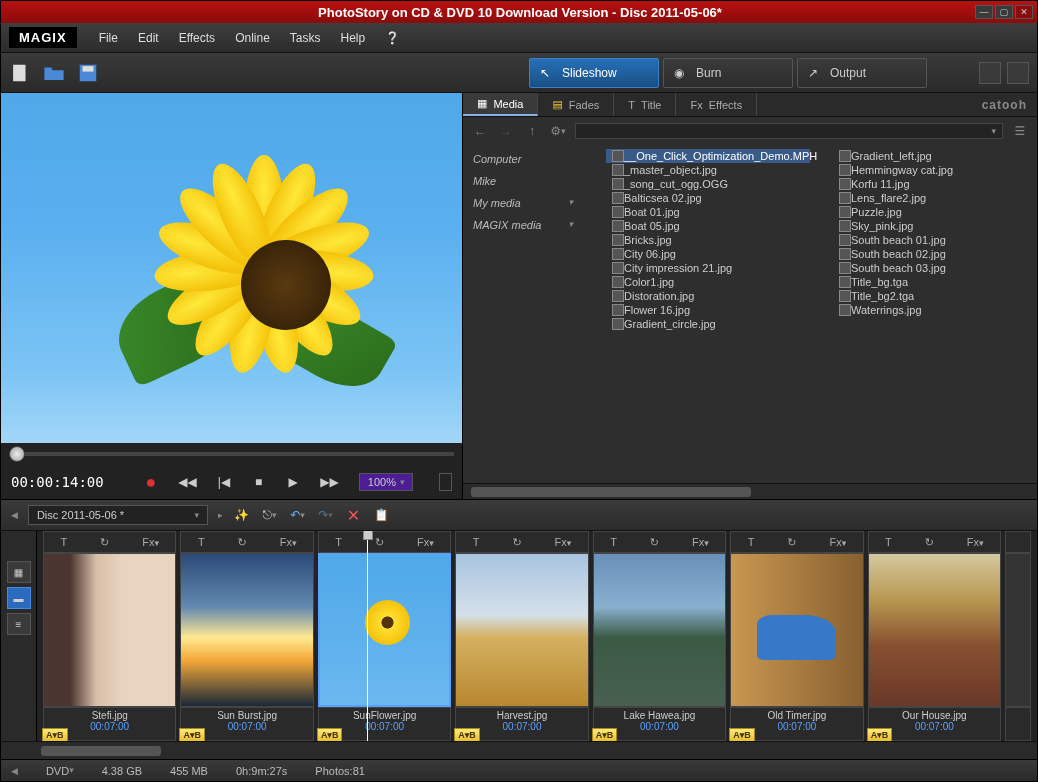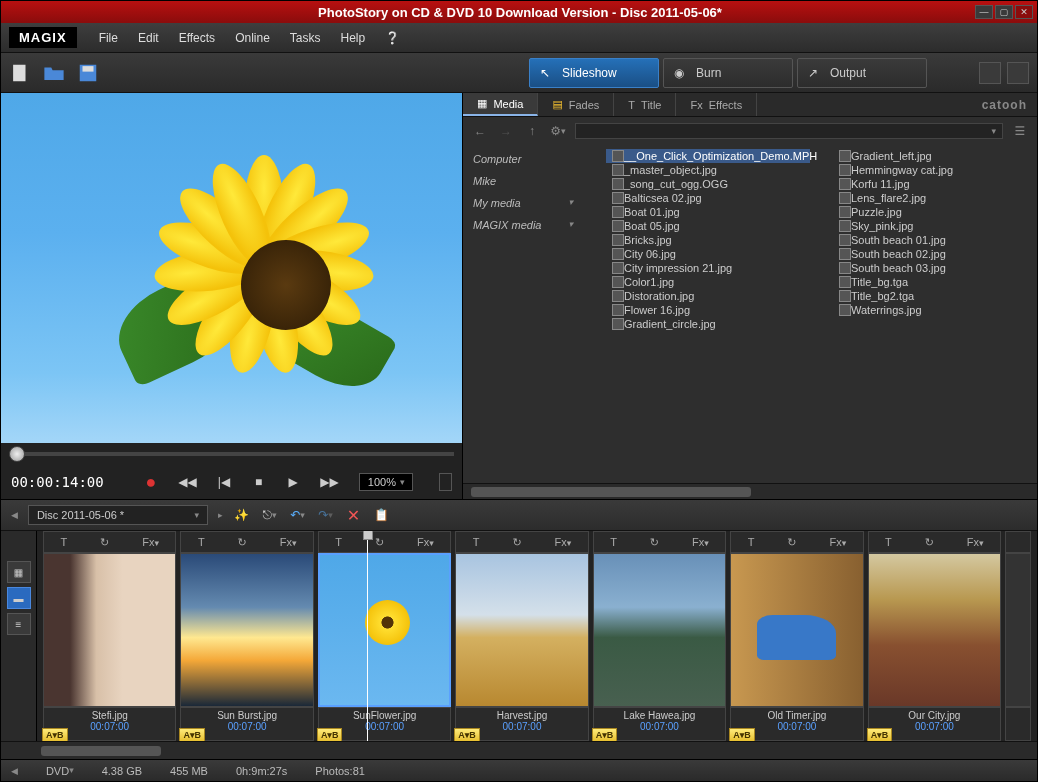--- a/index.html
+++ b/index.html
@@ -41,21 +41,21 @@
 .center { position:absolute; top:42%; left:52%; width:90px; height:90px; background:radial-gradient(#5a3a10,#2c1b05); border-radius:50%; }
 .leaf { position:absolute; background:linear-gradient(120deg,#3a8a2a,#2a6a1a); border-radius:50% 10% 50% 10%; }
 
 .seek { height:22px; background:#222; display:flex; align-items:center; padding:0 8px; position:relative; }
 .seek-track { flex:1; height:4px; background:#444; position:relative; }
 .seek-knob { position:absolute; left:0; top:-6px; width:16px; height:16px; background:radial-gradient(#eee,#999); border-radius:50%; border:1px solid #444; }
 .transport { height:34px; background:#222; display:flex; align-items:center; padding:0 10px; gap:20px; color:#fff; }
 .tc { font-family:monospace; font-size:14px; color:#fff; margin-right:20px; }
 .tbtn { width:22px; height:22px; display:flex; align-items:center; justify-content:center; color:#ccc; cursor:pointer; }
 .rec { color:#d33; font-size:18px; }
-.zoom { margin-left:auto; background:#000000; border:1px solid #555; padding:2px 8px; font-size:11px; color:#ccc; display:flex; align-items:center; gap:4px; }
+.zoom { margin-left:auto; background:#4c1d95; border:1px solid #555; padding:2px 8px; font-size:11px; color:#ccc; display:flex; align-items:center; gap:4px; }
 .fs { width:18px; height:18px; margin-left:6px; border:1px solid #555; cursor:pointer; }
 
 
 .media-tabs { height:24px; display:flex; background:#2a2a2a; border-bottom:1px solid #111; }
 .media-tab { padding:0 14px; display:flex; align-items:center; gap:6px; border-right:1px solid #444; color:#aaa; cursor:pointer; font-size:11px; }
 .media-tab.active { background:#3a3a3a; color:#fff; border-bottom:2px solid #8ab4e8; }
 .catooh { margin-left:auto; padding:0 10px; color:#888; font-weight:bold; letter-spacing:1px; font-size:12px; align-self:center; }
 .media-nav { height:28px; display:flex; align-items:center; padding:0 8px; gap:8px; background:#2e2e2e; }
 .nav-icon { width:18px; height:18px; color:#888; cursor:pointer; display:flex; align-items:center; justify-content:center; }
 .path-box { flex:1; background:#232323; border:1px solid #444; padding:2px 6px; font-size:11px; color:#ccc; display:flex; align-items:center; overflow:hidden; white-space:nowrap; }
@@ -488,21 +488,21 @@
             </div>
           </div>
           <div class="clip">
             <div class="clip-hdr">
               <span>T</span>
               <span>↻</span>
               <span>Fx<span class="chev">▾</span></span>
             </div>
             <div class="clip-thumb th-house"></div>
             <div class="clip-ftr">
-              <div class="clip-name">Our City.jpg</div>
+              <div class="clip-name">Our House.jpg</div>
               <div class="clip-dur">00:07:00</div>
               <div class="ab">A▾B</div>
             </div>
           </div>
           <div class="clip" style="width: 26px;">
             <div class="clip-hdr"></div>
             <div class="clip-thumb" style="background:#333"></div>
             <div class="clip-ftr"></div>
           </div>
         </div>

